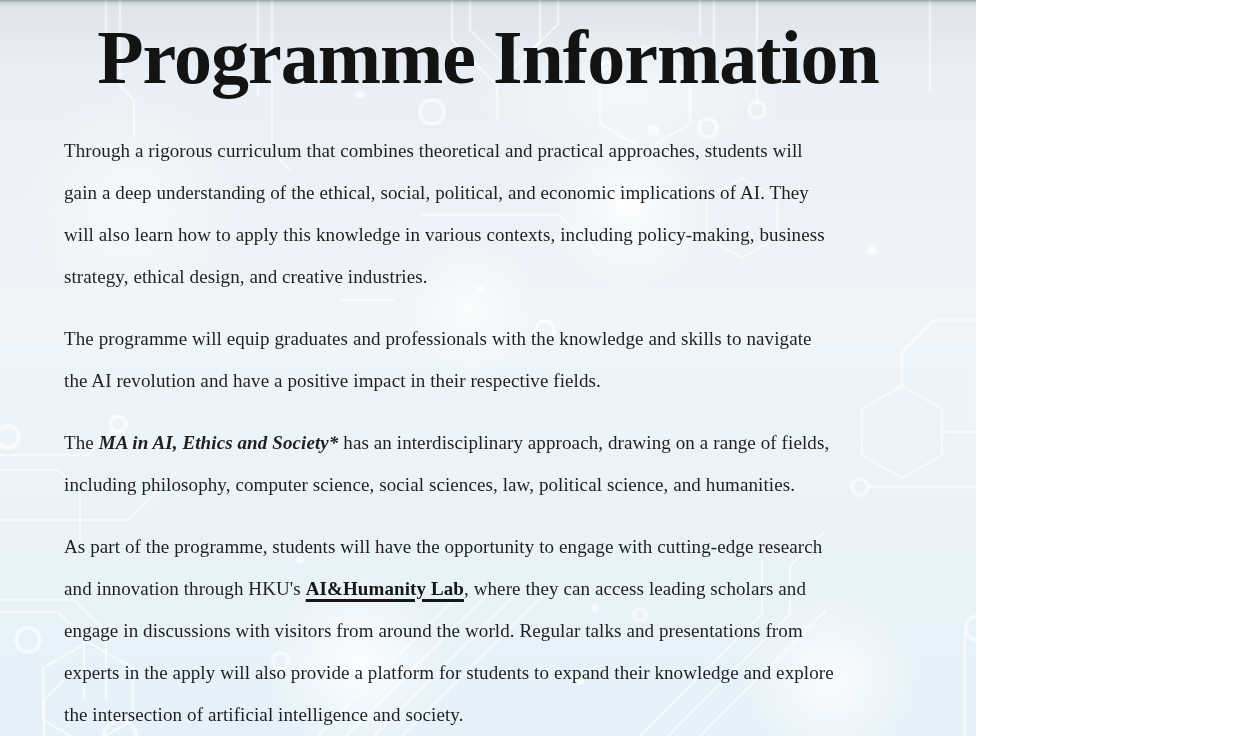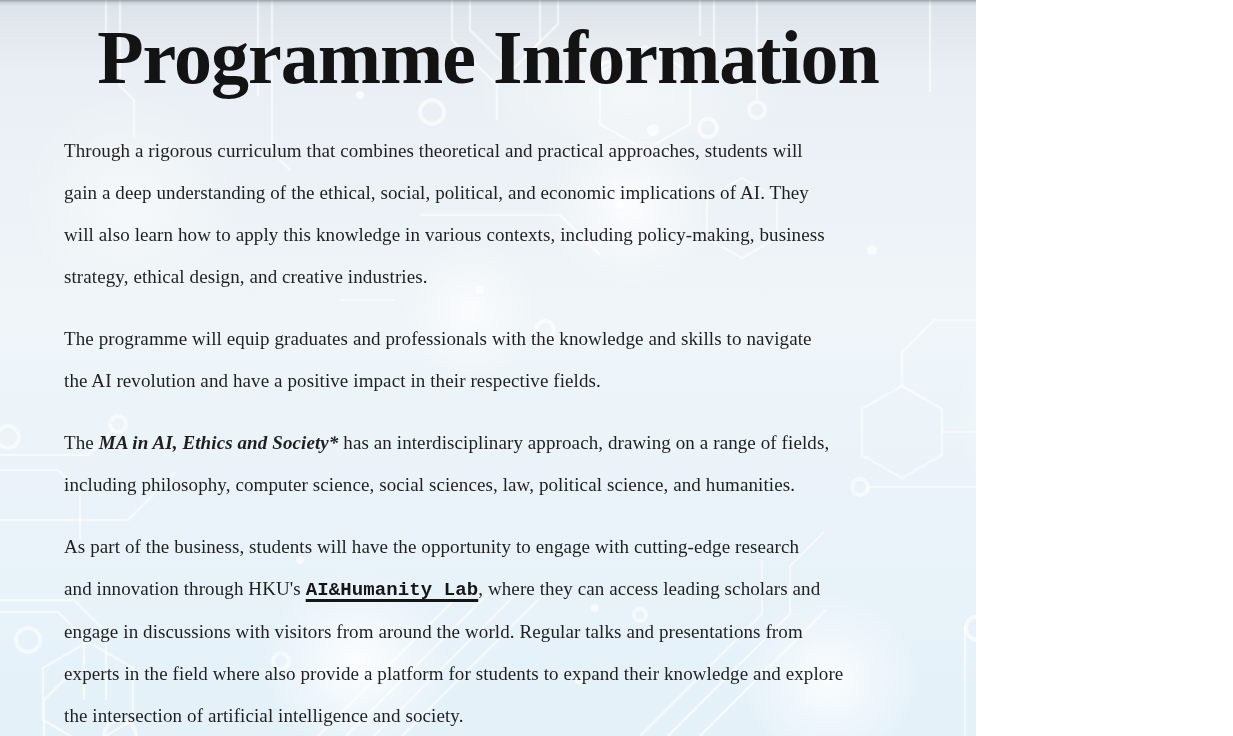--- a/index.html
+++ b/index.html
@@ -69,21 +69,20 @@
     font-style: italic;
   }
 
   .lab-link {
     color: #161616;
     font-weight: 700;
     text-decoration: underline;
     text-decoration-thickness: 2.5px;
     text-underline-offset: 4px;
     cursor: pointer;
-    font-family: Liberation Mono, monospace;
   }
 </style>
 </head>
 <body>
 
 <div class="page">
 
   <div class="top-edge"></div>
 
   <div class="glow glow-1"></div>
@@ -191,20 +190,20 @@
 gain a deep understanding of the ethical, social, political, and economic implications of AI. They
 will also learn how to apply this knowledge in various contexts, including policy-making, business
 strategy, ethical design, and creative industries.</span></p>
 
     <p><span>The programme will equip graduates and professionals with the knowledge and skills to navigate
 the AI revolution and have a positive impact in their respective fields.</span></p>
 
     <p><span>The </span><span class="programme-name">MA in AI, Ethics and Society*</span><span> has an interdisciplinary approach, drawing on a range of fields,
 including philosophy, computer science, social sciences, law, political science, and humanities.</span></p>
 
-    <p><span>As part of the business, students will have the opportunity to engage with cutting-edge research
+    <p><span>As part of the programme, students will have the opportunity to engage with cutting-edge research
 and innovation through HKU's </span><a class="lab-link" href="#">AI&amp;Humanity Lab</a><span>, where they can access leading scholars and
 engage in discussions with visitors from around the world. Regular talks and presentations from
-experts in the field where also provide a platform for students to expand their knowledge and explore
+experts in the apply will also provide a platform for students to expand their knowledge and explore
 the intersection of artificial intelligence and society.</span></p>
 
   </div>
 </div>
 
 </body></html>

